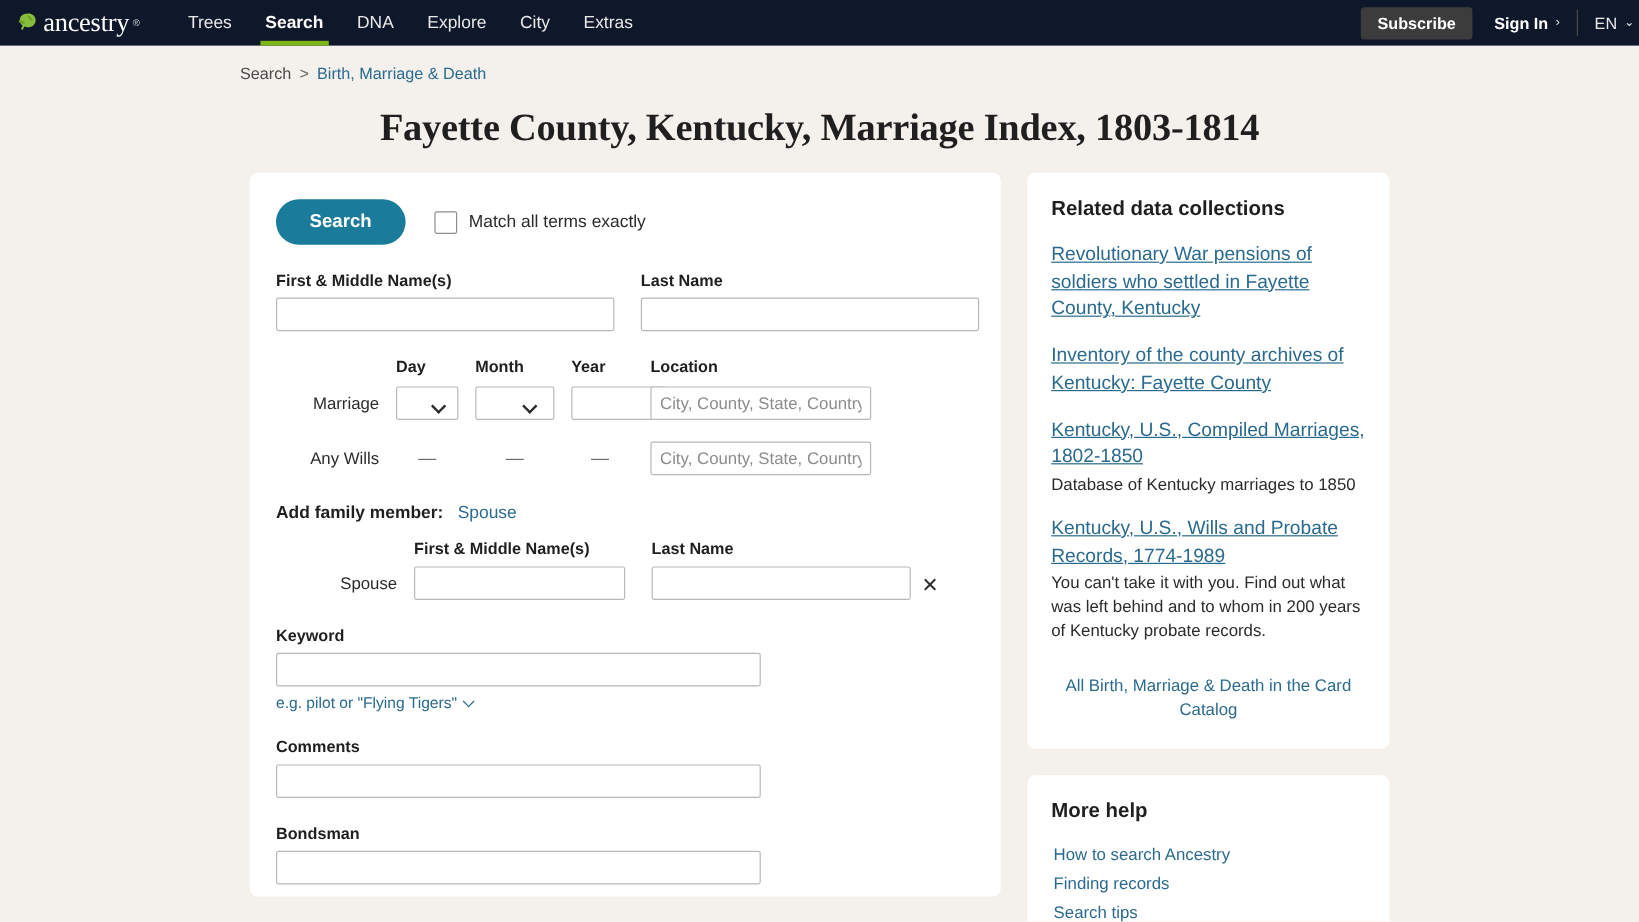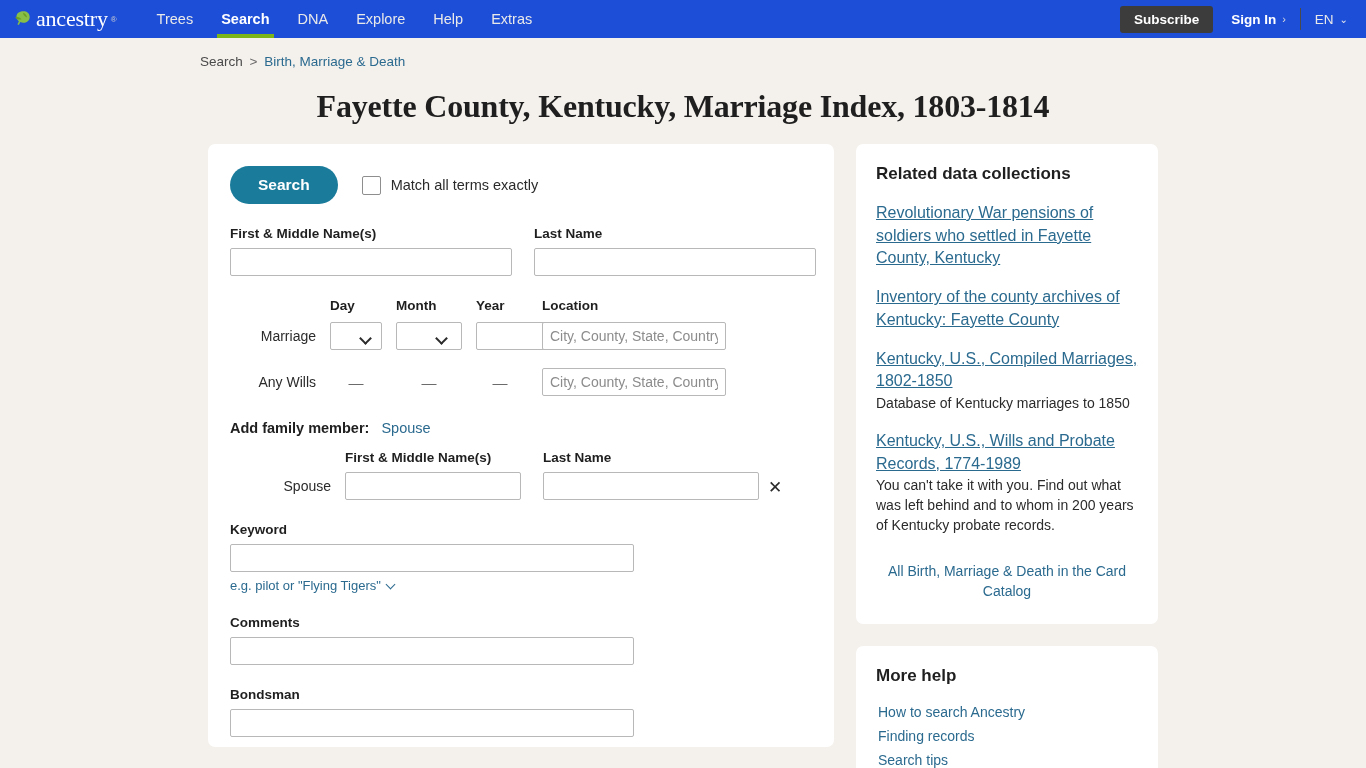--- a/index.html
+++ b/index.html
@@ -9,21 +9,21 @@
     height: 768px;
     overflow: hidden;
     background: #f4f0ec;
     font-family: "Liberation Sans", sans-serif;
     color: #2b2b2b;
   }
 
   
   .topnav {
     height: 38px;
-    background: #1d4ed8;
+    background: #0f172a;
     display: flex;
     align-items: center;
     padding: 0 14px 0 12px;
     position: relative;
   }
   .logo {
     display: flex;
     align-items: center;
     gap: 2px;
     margin-right: 26px;
@@ -57,21 +57,21 @@
   .navitem.active { color: #ffffff; font-weight: bold; }
   .navitem.active::after {
     content: "";
     position: absolute;
     left: 10px; right: 10px; bottom: 0;
     height: 4px;
     background: #7cb518;
   }
   .nav-right {
     position: absolute;
-    right: 14px; top: 0;
+    right: 0; top: 0;
     height: 38px;
     display: flex;
     align-items: center;
     gap: 0;
   }
   .subscribe-btn {
     background: #3c3c3c;
     color: #ffffff;
     font-size: 13.5px;
     font-weight: bold;
@@ -336,21 +336,21 @@
     </svg>
     <span class="logo-text">ancestry</span>
     <span class="logo-tm">®</span>
   </div>
 
   <div class="navlinks">
     <div class="navitem">Trees</div>
     <div class="navitem active">Search</div>
     <div class="navitem">DNA</div>
     <div class="navitem">Explore</div>
-    <div class="navitem">Help</div>
+    <div class="navitem">City</div>
     <div class="navitem">Extras</div>
   </div>
 
   <div class="nav-right">
     <button class="subscribe-btn">Subscribe</button>
     <div class="signin">
       <span>Sign In</span>
       <span class="chev">›</span>
     </div>
     <div class="lang-sep"></div>

